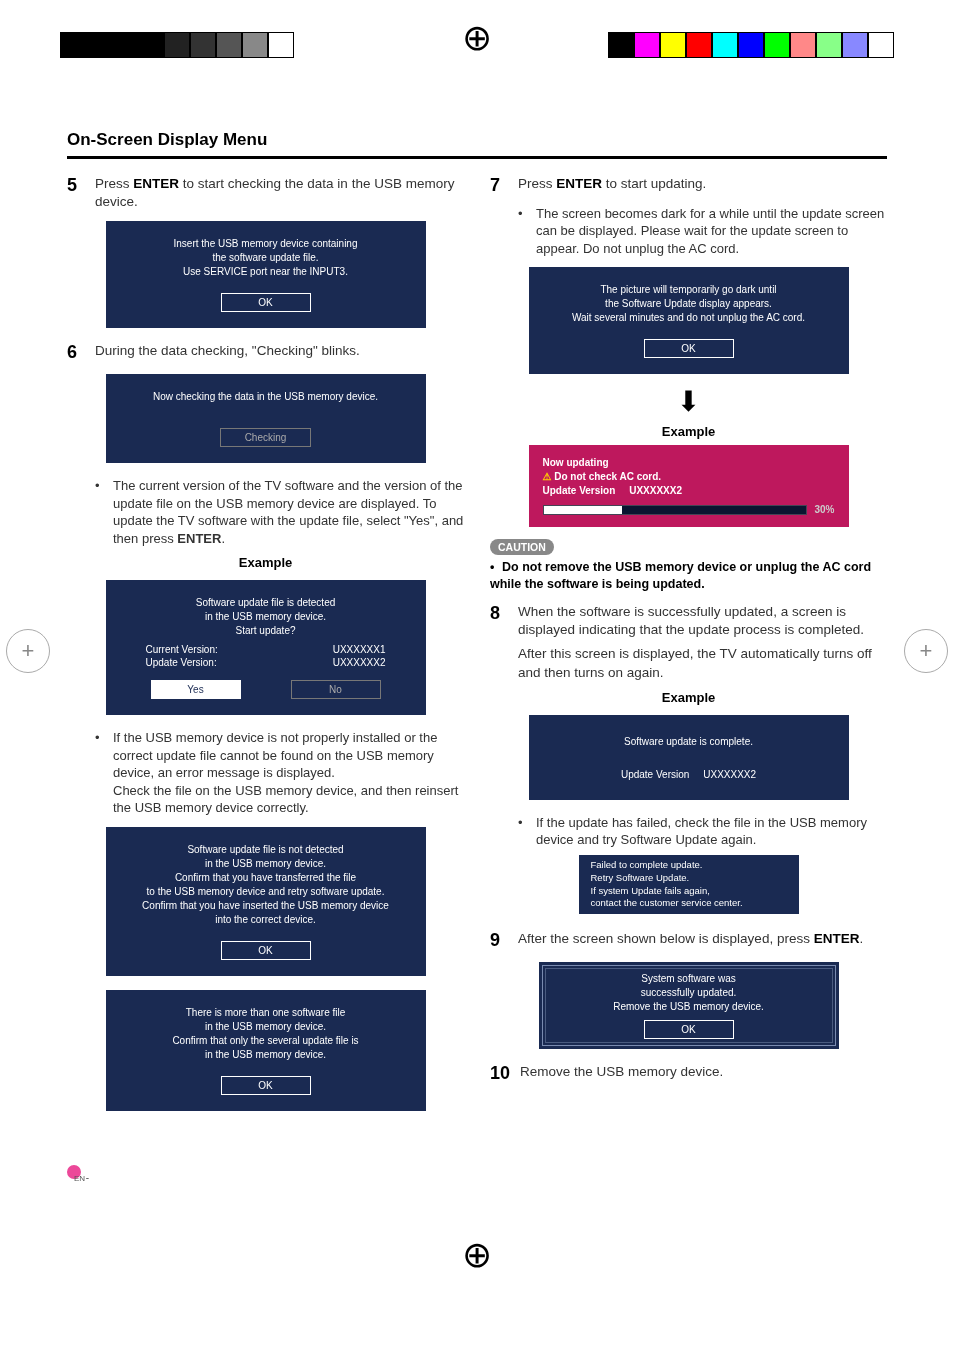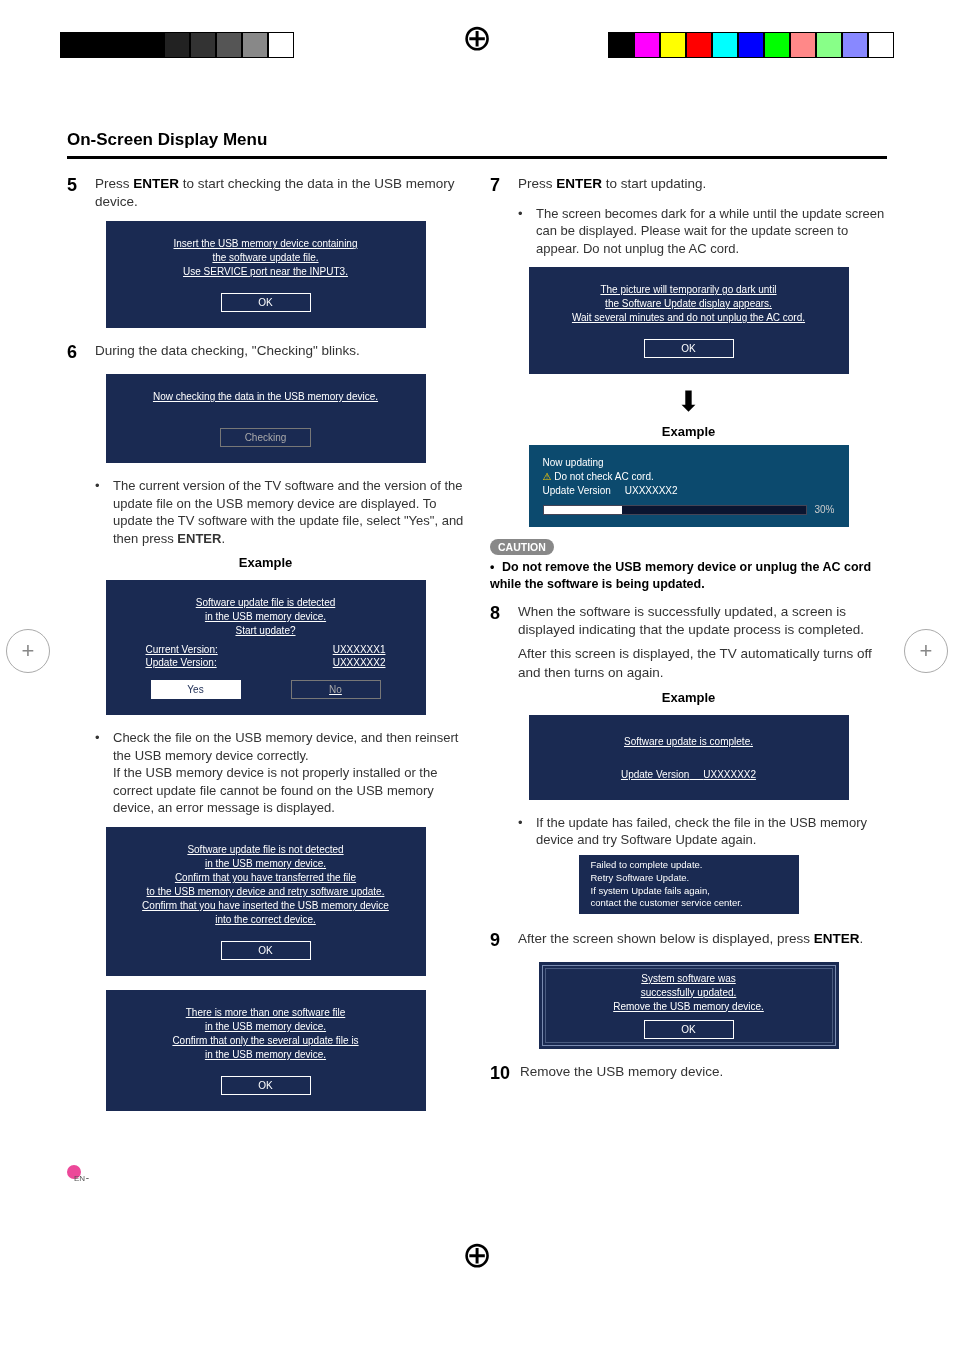--- a/index.html
+++ b/index.html
@@ -106,21 +106,20 @@
 
   .dialog-box {
     background: #1a2a52;
     color: #fff;
     margin: 10px auto 14px auto;
     width: 320px;
     padding: 16px 10px;
     font-size: 10px;
     text-align: center;
     position: relative;
-    text-decoration: underline;
   }
   .dialog-box.framed::before {
     content: '';
     position: absolute;
     inset: 3px;
     border: 1px solid #7a8bb0;
     pointer-events: none;
   }
   .dialog-box.framed2::after {
     content: '';
@@ -173,26 +172,27 @@
     margin: 8px 0 4px 0;
   }
   .arrow-down {
     text-align: center;
     font-size: 28px;
     line-height: 1;
     margin: 6px 0 0 0;
   }
 
   .progress-box {
-    background: #0c4a6e;
+    background: #be185d;
     color: #fff;
     margin: 6px auto 10px auto;
     width: 320px;
     padding: 12px 14px;
     font-size: 10px;
+    font-weight: bold;
   }
   .progress-box .line { margin-bottom: 3px; }
   .progress-box .warn::before { content: '⚠ '; color: #ffcc00; }
   .progress-bar-wrap {
     display: flex;
     align-items: center;
     gap: 7px;
     margin-top: 8px;
   }
   .progress-bar {
@@ -346,22 +346,22 @@
         </div>
         <div class="dialog-btn-row">
           <span class="dialog-btn sel">Yes</span>
           <span class="dialog-btn gray">No</span>
         </div>
       </div>
 
       <div class="bullet">
         <div class="dot">•</div>
         <div>
+          <div>If the USB memory device is not properly installed or the correct update file cannot be found on the USB memory device, an error message is displayed.</div>
           <div>Check the file on the USB memory device, and then reinsert the USB memory device correctly.</div>
-          <div>If the USB memory device is not properly installed or the correct update file cannot be found on the USB memory device, an error message is displayed.</div>
         </div>
       </div>
 
       <div class="dialog-box">
         <div class="msg">
           <div>Software update file is not detected</div>
           <div>in the USB memory device.</div>
           <div>Confirm that you have transferred the file</div>
           <div>to the USB memory device and retry software update.</div>
           <div>Confirm that you have inserted the USB memory device</div>

